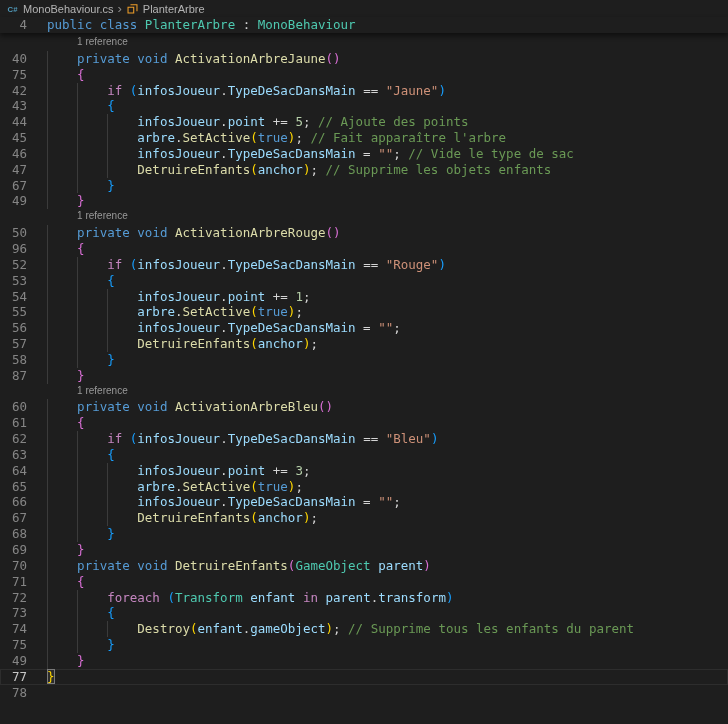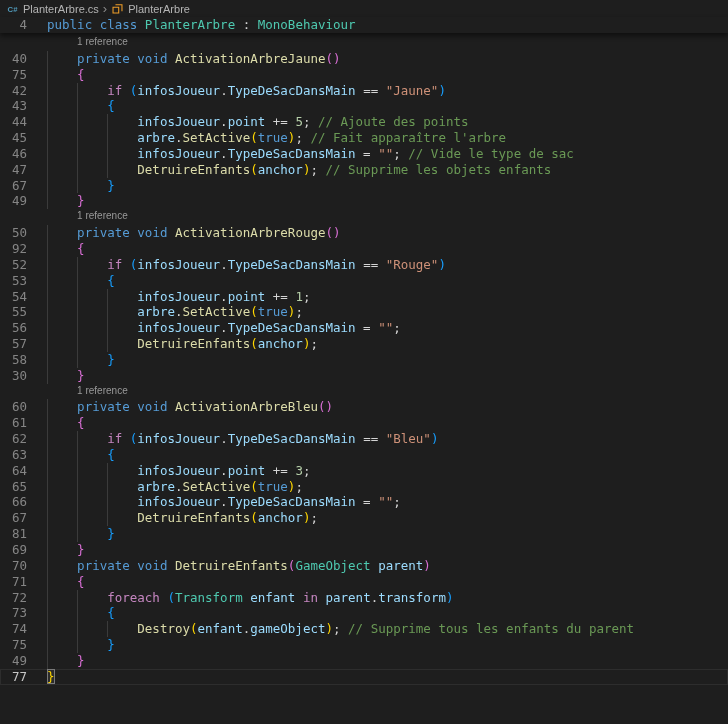--- a/index.html
+++ b/index.html
@@ -45,21 +45,21 @@
   .tok-match { outline:1px solid #7a7a7a; outline-offset:-1px; background:rgba(90,90,90,.22); }
 </style>
 </head>
 <body>
 
 <div class="breadcrumb-bar">
   <span class="crumb">
     <svg class="bc-icon" width="13" height="13" viewBox="0 0 16 16">
       <text x="8" y="12.5" text-anchor="middle" font-size="9.5" font-weight="bold" font-family="Liberation Sans, sans-serif" fill="#519aba">C#</text>
     </svg>
-    <span>PlanterArbre.cs</span>
+    <span>MonoBehaviour.cs</span>
   </span>
   <span class="sep">›</span>
   <span class="crumb">
     <svg class="bc-icon" width="13" height="13" viewBox="0 0 16 16">
       <path fill="none" stroke-width="1.3" d="M5.5 3.5 h8 v8 M2.5 6.5 h7 v7 h-7 z" stroke="#ee9d28"></path>
     </svg>
     <span>PlanterArbre</span>
   </span>
 </div>
 
@@ -75,41 +75,42 @@
     <div class="row"><div class="gutter">42</div><div class="code"><i class="guide" style="left: 0px;"></i><i class="guide" style="left: 30.12px;"></i><span class="tok-pl" style="color: rgb(212, 212, 212);">        </span><span class="tok-ctrl" style="color: rgb(197, 134, 192);">if</span><span class="tok-pl" style="color: rgb(212, 212, 212);"> </span><span class="tok-b3" style="color: rgb(23, 159, 255);">(</span><span class="tok-var" style="color: rgb(156, 220, 254);">infosJoueur</span><span class="tok-pl" style="color: rgb(212, 212, 212);">.</span><span class="tok-var" style="color: rgb(156, 220, 254);">TypeDeSacDansMain</span><span class="tok-pl" style="color: rgb(212, 212, 212);"> == </span><span class="tok-str" style="color: rgb(206, 145, 120);">"Jaune"</span><span class="tok-b3" style="color: rgb(23, 159, 255);">)</span></div></div>
     <div class="row"><div class="gutter">43</div><div class="code"><i class="guide" style="left: 0px;"></i><i class="guide" style="left: 30.12px;"></i><span class="tok-pl" style="color: rgb(212, 212, 212);">        </span><span class="tok-b3" style="color: rgb(23, 159, 255);">{</span></div></div>
     <div class="row"><div class="gutter">44</div><div class="code"><i class="guide" style="left: 0px;"></i><i class="guide" style="left: 30.12px;"></i><i class="guide" style="left: 60.24px;"></i><span class="tok-pl" style="color: rgb(212, 212, 212);">            </span><span class="tok-var" style="color: rgb(156, 220, 254);">infosJoueur</span><span class="tok-pl" style="color: rgb(212, 212, 212);">.</span><span class="tok-var" style="color: rgb(156, 220, 254);">point</span><span class="tok-pl" style="color: rgb(212, 212, 212);"> += </span><span class="tok-num" style="color: rgb(181, 206, 168);">5</span><span class="tok-pl" style="color: rgb(212, 212, 212);">; </span><span class="tok-cm" style="color: rgb(106, 153, 85);">// Ajoute des points</span></div></div>
     <div class="row"><div class="gutter">45</div><div class="code"><i class="guide" style="left: 0px;"></i><i class="guide" style="left: 30.12px;"></i><i class="guide" style="left: 60.24px;"></i><span class="tok-pl" style="color: rgb(212, 212, 212);">            </span><span class="tok-var" style="color: rgb(156, 220, 254);">arbre</span><span class="tok-pl" style="color: rgb(212, 212, 212);">.</span><span class="tok-fn" style="color: rgb(220, 220, 170);">SetActive</span><span class="tok-b1" style="color: rgb(255, 215, 0);">(</span><span class="tok-kw" style="color: rgb(86, 156, 214);">true</span><span class="tok-b1" style="color: rgb(255, 215, 0);">)</span><span class="tok-pl" style="color: rgb(212, 212, 212);">; </span><span class="tok-cm" style="color: rgb(106, 153, 85);">// Fait apparaître l'arbre</span></div></div>
     <div class="row"><div class="gutter">46</div><div class="code"><i class="guide" style="left: 0px;"></i><i class="guide" style="left: 30.12px;"></i><i class="guide" style="left: 60.24px;"></i><span class="tok-pl" style="color: rgb(212, 212, 212);">            </span><span class="tok-var" style="color: rgb(156, 220, 254);">infosJoueur</span><span class="tok-pl" style="color: rgb(212, 212, 212);">.</span><span class="tok-var" style="color: rgb(156, 220, 254);">TypeDeSacDansMain</span><span class="tok-pl" style="color: rgb(212, 212, 212);"> = </span><span class="tok-str" style="color: rgb(206, 145, 120);">""</span><span class="tok-pl" style="color: rgb(212, 212, 212);">; </span><span class="tok-cm" style="color: rgb(106, 153, 85);">// Vide le type de sac</span></div></div>
     <div class="row"><div class="gutter">47</div><div class="code"><i class="guide" style="left: 0px;"></i><i class="guide" style="left: 30.12px;"></i><i class="guide" style="left: 60.24px;"></i><span class="tok-pl" style="color: rgb(212, 212, 212);">            </span><span class="tok-fn" style="color: rgb(220, 220, 170);">DetruireEnfants</span><span class="tok-b1" style="color: rgb(255, 215, 0);">(</span><span class="tok-var" style="color: rgb(156, 220, 254);">anchor</span><span class="tok-b1" style="color: rgb(255, 215, 0);">)</span><span class="tok-pl" style="color: rgb(212, 212, 212);">; </span><span class="tok-cm" style="color: rgb(106, 153, 85);">// Supprime les objets enfants</span></div></div>
     <div class="row"><div class="gutter">67</div><div class="code"><i class="guide" style="left: 0px;"></i><i class="guide" style="left: 30.12px;"></i><span class="tok-pl" style="color: rgb(212, 212, 212);">        </span><span class="tok-b3" style="color: rgb(23, 159, 255);">}</span></div></div>
     <div class="row"><div class="gutter">49</div><div class="code"><i class="guide" style="left: 0px;"></i><span class="tok-pl" style="color: rgb(212, 212, 212);">    </span><span class="tok-b2" style="color: rgb(218, 112, 214);">}</span></div></div>
     <div class="row"><div class="gutter"></div><div class="code codelens" style="padding-left: 30.12px;">1 reference</div></div>
     <div class="row"><div class="gutter">50</div><div class="code"><i class="guide" style="left: 0px;"></i><span class="tok-pl" style="color: rgb(212, 212, 212);">    </span><span class="tok-kw" style="color: rgb(86, 156, 214);">private</span><span class="tok-pl" style="color: rgb(212, 212, 212);"> </span><span class="tok-kw" style="color: rgb(86, 156, 214);">void</span><span class="tok-pl" style="color: rgb(212, 212, 212);"> </span><span class="tok-fn" style="color: rgb(220, 220, 170);">ActivationArbreRouge</span><span class="tok-b2" style="color: rgb(218, 112, 214);">()</span></div></div>
-    <div class="row"><div class="gutter">92</div><div class="code"><i class="guide" style="left: 0px;"></i><span class="tok-pl" style="color: rgb(212, 212, 212);">    </span><span class="tok-b2" style="color: rgb(218, 112, 214);">{</span></div></div>
+    <div class="row"><div class="gutter">96</div><div class="code"><i class="guide" style="left: 0px;"></i><span class="tok-pl" style="color: rgb(212, 212, 212);">    </span><span class="tok-b2" style="color: rgb(218, 112, 214);">{</span></div></div>
     <div class="row"><div class="gutter">52</div><div class="code"><i class="guide" style="left: 0px;"></i><i class="guide" style="left: 30.12px;"></i><span class="tok-pl" style="color: rgb(212, 212, 212);">        </span><span class="tok-ctrl" style="color: rgb(197, 134, 192);">if</span><span class="tok-pl" style="color: rgb(212, 212, 212);"> </span><span class="tok-b3" style="color: rgb(23, 159, 255);">(</span><span class="tok-var" style="color: rgb(156, 220, 254);">infosJoueur</span><span class="tok-pl" style="color: rgb(212, 212, 212);">.</span><span class="tok-var" style="color: rgb(156, 220, 254);">TypeDeSacDansMain</span><span class="tok-pl" style="color: rgb(212, 212, 212);"> == </span><span class="tok-str" style="color: rgb(206, 145, 120);">"Rouge"</span><span class="tok-b3" style="color: rgb(23, 159, 255);">)</span></div></div>
     <div class="row"><div class="gutter">53</div><div class="code"><i class="guide" style="left: 0px;"></i><i class="guide" style="left: 30.12px;"></i><span class="tok-pl" style="color: rgb(212, 212, 212);">        </span><span class="tok-b3" style="color: rgb(23, 159, 255);">{</span></div></div>
     <div class="row"><div class="gutter">54</div><div class="code"><i class="guide" style="left: 0px;"></i><i class="guide" style="left: 30.12px;"></i><i class="guide" style="left: 60.24px;"></i><span class="tok-pl" style="color: rgb(212, 212, 212);">            </span><span class="tok-var" style="color: rgb(156, 220, 254);">infosJoueur</span><span class="tok-pl" style="color: rgb(212, 212, 212);">.</span><span class="tok-var" style="color: rgb(156, 220, 254);">point</span><span class="tok-pl" style="color: rgb(212, 212, 212);"> += </span><span class="tok-num" style="color: rgb(181, 206, 168);">1</span><span class="tok-pl" style="color: rgb(212, 212, 212);">;</span></div></div>
     <div class="row"><div class="gutter">55</div><div class="code"><i class="guide" style="left: 0px;"></i><i class="guide" style="left: 30.12px;"></i><i class="guide" style="left: 60.24px;"></i><span class="tok-pl" style="color: rgb(212, 212, 212);">            </span><span class="tok-var" style="color: rgb(156, 220, 254);">arbre</span><span class="tok-pl" style="color: rgb(212, 212, 212);">.</span><span class="tok-fn" style="color: rgb(220, 220, 170);">SetActive</span><span class="tok-b1" style="color: rgb(255, 215, 0);">(</span><span class="tok-kw" style="color: rgb(86, 156, 214);">true</span><span class="tok-b1" style="color: rgb(255, 215, 0);">)</span><span class="tok-pl" style="color: rgb(212, 212, 212);">;</span></div></div>
     <div class="row"><div class="gutter">56</div><div class="code"><i class="guide" style="left: 0px;"></i><i class="guide" style="left: 30.12px;"></i><i class="guide" style="left: 60.24px;"></i><span class="tok-pl" style="color: rgb(212, 212, 212);">            </span><span class="tok-var" style="color: rgb(156, 220, 254);">infosJoueur</span><span class="tok-pl" style="color: rgb(212, 212, 212);">.</span><span class="tok-var" style="color: rgb(156, 220, 254);">TypeDeSacDansMain</span><span class="tok-pl" style="color: rgb(212, 212, 212);"> = </span><span class="tok-str" style="color: rgb(206, 145, 120);">""</span><span class="tok-pl" style="color: rgb(212, 212, 212);">;</span></div></div>
     <div class="row"><div class="gutter">57</div><div class="code"><i class="guide" style="left: 0px;"></i><i class="guide" style="left: 30.12px;"></i><i class="guide" style="left: 60.24px;"></i><span class="tok-pl" style="color: rgb(212, 212, 212);">            </span><span class="tok-fn" style="color: rgb(220, 220, 170);">DetruireEnfants</span><span class="tok-b1" style="color: rgb(255, 215, 0);">(</span><span class="tok-var" style="color: rgb(156, 220, 254);">anchor</span><span class="tok-b1" style="color: rgb(255, 215, 0);">)</span><span class="tok-pl" style="color: rgb(212, 212, 212);">;</span></div></div>
     <div class="row"><div class="gutter">58</div><div class="code"><i class="guide" style="left: 0px;"></i><i class="guide" style="left: 30.12px;"></i><span class="tok-pl" style="color: rgb(212, 212, 212);">        </span><span class="tok-b3" style="color: rgb(23, 159, 255);">}</span></div></div>
-    <div class="row"><div class="gutter">30</div><div class="code"><i class="guide" style="left: 0px;"></i><span class="tok-pl" style="color: rgb(212, 212, 212);">    </span><span class="tok-b2" style="color: rgb(218, 112, 214);">}</span></div></div>
+    <div class="row"><div class="gutter">87</div><div class="code"><i class="guide" style="left: 0px;"></i><span class="tok-pl" style="color: rgb(212, 212, 212);">    </span><span class="tok-b2" style="color: rgb(218, 112, 214);">}</span></div></div>
     <div class="row"><div class="gutter"></div><div class="code codelens" style="padding-left: 30.12px;">1 reference</div></div>
     <div class="row"><div class="gutter">60</div><div class="code"><i class="guide" style="left: 0px;"></i><span class="tok-pl" style="color: rgb(212, 212, 212);">    </span><span class="tok-kw" style="color: rgb(86, 156, 214);">private</span><span class="tok-pl" style="color: rgb(212, 212, 212);"> </span><span class="tok-kw" style="color: rgb(86, 156, 214);">void</span><span class="tok-pl" style="color: rgb(212, 212, 212);"> </span><span class="tok-fn" style="color: rgb(220, 220, 170);">ActivationArbreBleu</span><span class="tok-b2" style="color: rgb(218, 112, 214);">()</span></div></div>
     <div class="row"><div class="gutter">61</div><div class="code"><i class="guide" style="left: 0px;"></i><span class="tok-pl" style="color: rgb(212, 212, 212);">    </span><span class="tok-b2" style="color: rgb(218, 112, 214);">{</span></div></div>
     <div class="row"><div class="gutter">62</div><div class="code"><i class="guide" style="left: 0px;"></i><i class="guide" style="left: 30.12px;"></i><span class="tok-pl" style="color: rgb(212, 212, 212);">        </span><span class="tok-ctrl" style="color: rgb(197, 134, 192);">if</span><span class="tok-pl" style="color: rgb(212, 212, 212);"> </span><span class="tok-b3" style="color: rgb(23, 159, 255);">(</span><span class="tok-var" style="color: rgb(156, 220, 254);">infosJoueur</span><span class="tok-pl" style="color: rgb(212, 212, 212);">.</span><span class="tok-var" style="color: rgb(156, 220, 254);">TypeDeSacDansMain</span><span class="tok-pl" style="color: rgb(212, 212, 212);"> == </span><span class="tok-str" style="color: rgb(206, 145, 120);">"Bleu"</span><span class="tok-b3" style="color: rgb(23, 159, 255);">)</span></div></div>
     <div class="row"><div class="gutter">63</div><div class="code"><i class="guide" style="left: 0px;"></i><i class="guide" style="left: 30.12px;"></i><span class="tok-pl" style="color: rgb(212, 212, 212);">        </span><span class="tok-b3" style="color: rgb(23, 159, 255);">{</span></div></div>
     <div class="row"><div class="gutter">64</div><div class="code"><i class="guide" style="left: 0px;"></i><i class="guide" style="left: 30.12px;"></i><i class="guide" style="left: 60.24px;"></i><span class="tok-pl" style="color: rgb(212, 212, 212);">            </span><span class="tok-var" style="color: rgb(156, 220, 254);">infosJoueur</span><span class="tok-pl" style="color: rgb(212, 212, 212);">.</span><span class="tok-var" style="color: rgb(156, 220, 254);">point</span><span class="tok-pl" style="color: rgb(212, 212, 212);"> += </span><span class="tok-num" style="color: rgb(181, 206, 168);">3</span><span class="tok-pl" style="color: rgb(212, 212, 212);">;</span></div></div>
     <div class="row"><div class="gutter">65</div><div class="code"><i class="guide" style="left: 0px;"></i><i class="guide" style="left: 30.12px;"></i><i class="guide" style="left: 60.24px;"></i><span class="tok-pl" style="color: rgb(212, 212, 212);">            </span><span class="tok-var" style="color: rgb(156, 220, 254);">arbre</span><span class="tok-pl" style="color: rgb(212, 212, 212);">.</span><span class="tok-fn" style="color: rgb(220, 220, 170);">SetActive</span><span class="tok-b1" style="color: rgb(255, 215, 0);">(</span><span class="tok-kw" style="color: rgb(86, 156, 214);">true</span><span class="tok-b1" style="color: rgb(255, 215, 0);">)</span><span class="tok-pl" style="color: rgb(212, 212, 212);">;</span></div></div>
     <div class="row"><div class="gutter">66</div><div class="code"><i class="guide" style="left: 0px;"></i><i class="guide" style="left: 30.12px;"></i><i class="guide" style="left: 60.24px;"></i><span class="tok-pl" style="color: rgb(212, 212, 212);">            </span><span class="tok-var" style="color: rgb(156, 220, 254);">infosJoueur</span><span class="tok-pl" style="color: rgb(212, 212, 212);">.</span><span class="tok-var" style="color: rgb(156, 220, 254);">TypeDeSacDansMain</span><span class="tok-pl" style="color: rgb(212, 212, 212);"> = </span><span class="tok-str" style="color: rgb(206, 145, 120);">""</span><span class="tok-pl" style="color: rgb(212, 212, 212);">;</span></div></div>
     <div class="row"><div class="gutter">67</div><div class="code"><i class="guide" style="left: 0px;"></i><i class="guide" style="left: 30.12px;"></i><i class="guide" style="left: 60.24px;"></i><span class="tok-pl" style="color: rgb(212, 212, 212);">            </span><span class="tok-fn" style="color: rgb(220, 220, 170);">DetruireEnfants</span><span class="tok-b1" style="color: rgb(255, 215, 0);">(</span><span class="tok-var" style="color: rgb(156, 220, 254);">anchor</span><span class="tok-b1" style="color: rgb(255, 215, 0);">)</span><span class="tok-pl" style="color: rgb(212, 212, 212);">;</span></div></div>
-    <div class="row"><div class="gutter">81</div><div class="code"><i class="guide" style="left: 0px;"></i><i class="guide" style="left: 30.12px;"></i><span class="tok-pl" style="color: rgb(212, 212, 212);">        </span><span class="tok-b3" style="color: rgb(23, 159, 255);">}</span></div></div>
+    <div class="row"><div class="gutter">68</div><div class="code"><i class="guide" style="left: 0px;"></i><i class="guide" style="left: 30.12px;"></i><span class="tok-pl" style="color: rgb(212, 212, 212);">        </span><span class="tok-b3" style="color: rgb(23, 159, 255);">}</span></div></div>
     <div class="row"><div class="gutter">69</div><div class="code"><i class="guide" style="left: 0px;"></i><span class="tok-pl" style="color: rgb(212, 212, 212);">    </span><span class="tok-b2" style="color: rgb(218, 112, 214);">}</span></div></div>
     <div class="row"><div class="gutter">70</div><div class="code"><i class="guide" style="left: 0px;"></i><span class="tok-pl" style="color: rgb(212, 212, 212);">    </span><span class="tok-kw" style="color: rgb(86, 156, 214);">private</span><span class="tok-pl" style="color: rgb(212, 212, 212);"> </span><span class="tok-kw" style="color: rgb(86, 156, 214);">void</span><span class="tok-pl" style="color: rgb(212, 212, 212);"> </span><span class="tok-fn" style="color: rgb(220, 220, 170);">DetruireEnfants</span><span class="tok-b2" style="color: rgb(218, 112, 214);">(</span><span class="tok-type" style="color: rgb(78, 201, 176);">GameObject</span><span class="tok-pl" style="color: rgb(212, 212, 212);"> </span><span class="tok-var" style="color: rgb(156, 220, 254);">parent</span><span class="tok-b2" style="color: rgb(218, 112, 214);">)</span></div></div>
     <div class="row"><div class="gutter">71</div><div class="code"><i class="guide" style="left: 0px;"></i><span class="tok-pl" style="color: rgb(212, 212, 212);">    </span><span class="tok-b2" style="color: rgb(218, 112, 214);">{</span></div></div>
     <div class="row"><div class="gutter">72</div><div class="code"><i class="guide" style="left: 0px;"></i><i class="guide" style="left: 30.12px;"></i><span class="tok-pl" style="color: rgb(212, 212, 212);">        </span><span class="tok-ctrl" style="color: rgb(197, 134, 192);">foreach</span><span class="tok-pl" style="color: rgb(212, 212, 212);"> </span><span class="tok-b3" style="color: rgb(23, 159, 255);">(</span><span class="tok-type" style="color: rgb(78, 201, 176);">Transform</span><span class="tok-pl" style="color: rgb(212, 212, 212);"> </span><span class="tok-var" style="color: rgb(156, 220, 254);">enfant</span><span class="tok-pl" style="color: rgb(212, 212, 212);"> </span><span class="tok-ctrl" style="color: rgb(197, 134, 192);">in</span><span class="tok-pl" style="color: rgb(212, 212, 212);"> </span><span class="tok-var" style="color: rgb(156, 220, 254);">parent</span><span class="tok-pl" style="color: rgb(212, 212, 212);">.</span><span class="tok-var" style="color: rgb(156, 220, 254);">transform</span><span class="tok-b3" style="color: rgb(23, 159, 255);">)</span></div></div>
     <div class="row"><div class="gutter">73</div><div class="code"><i class="guide" style="left: 0px;"></i><i class="guide" style="left: 30.12px;"></i><span class="tok-pl" style="color: rgb(212, 212, 212);">        </span><span class="tok-b3" style="color: rgb(23, 159, 255);">{</span></div></div>
     <div class="row"><div class="gutter">74</div><div class="code"><i class="guide" style="left: 0px;"></i><i class="guide" style="left: 30.12px;"></i><i class="guide" style="left: 60.24px;"></i><span class="tok-pl" style="color: rgb(212, 212, 212);">            </span><span class="tok-fn" style="color: rgb(220, 220, 170);">Destroy</span><span class="tok-b1" style="color: rgb(255, 215, 0);">(</span><span class="tok-var" style="color: rgb(156, 220, 254);">enfant</span><span class="tok-pl" style="color: rgb(212, 212, 212);">.</span><span class="tok-var" style="color: rgb(156, 220, 254);">gameObject</span><span class="tok-b1" style="color: rgb(255, 215, 0);">)</span><span class="tok-pl" style="color: rgb(212, 212, 212);">; </span><span class="tok-cm" style="color: rgb(106, 153, 85);">// Supprime tous les enfants du parent</span></div></div>
     <div class="row"><div class="gutter">75</div><div class="code"><i class="guide" style="left: 0px;"></i><i class="guide" style="left: 30.12px;"></i><span class="tok-pl" style="color: rgb(212, 212, 212);">        </span><span class="tok-b3" style="color: rgb(23, 159, 255);">}</span></div></div>
     <div class="row"><div class="gutter">49</div><div class="code"><i class="guide" style="left: 0px;"></i><span class="tok-pl" style="color: rgb(212, 212, 212);">    </span><span class="tok-b2" style="color: rgb(218, 112, 214);">}</span></div></div>
     <div class="row current"><div class="gutter">77</div><div class="code"><span class="tok-b1 tok-match" style="color: rgb(255, 215, 0);">}</span></div></div>
+    <div class="row"><div class="gutter">78</div><div class="code"></div></div>
   </div>
 
 </body></html>

